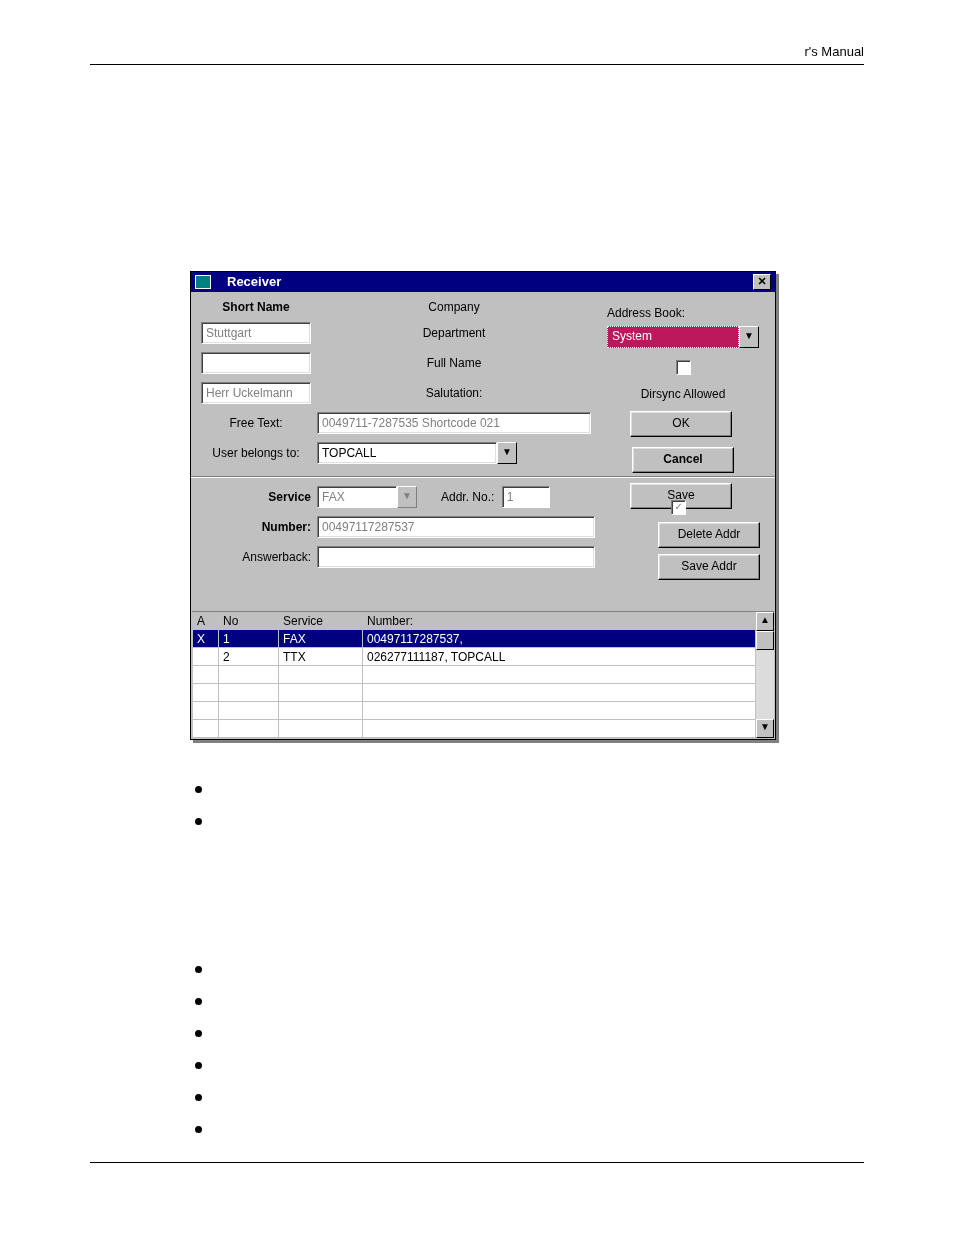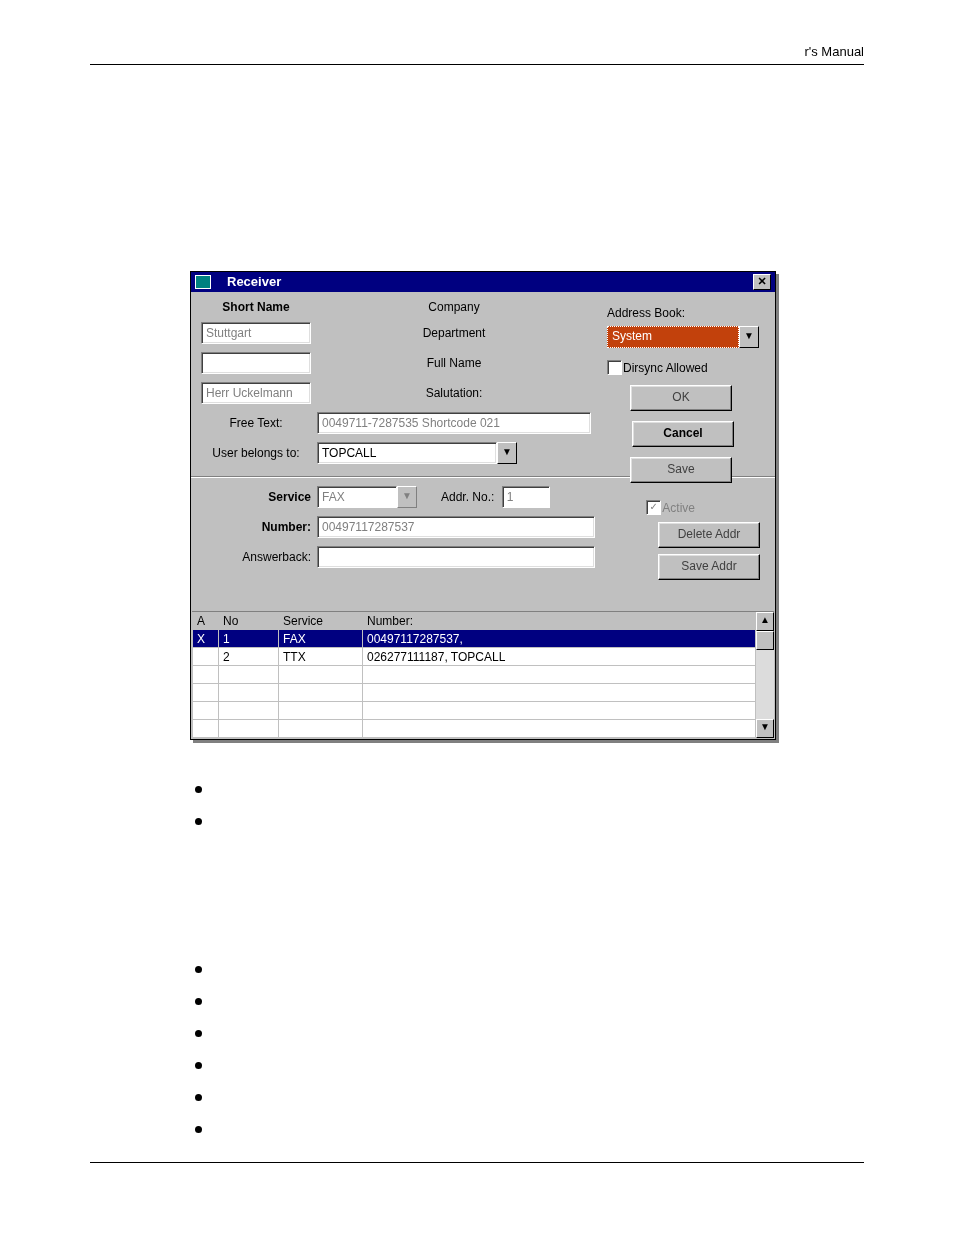--- a/index.html
+++ b/index.html
@@ -130,21 +130,21 @@
     font-size: 12px;
   }
   .rightlabel { margin-bottom: 6px; }
 
   .combo {
     display: flex;
     height: 22px;
   }
   .combo .sel {
     flex: 1;
-    background: #c2410c;
+    background: #be185d;
     color: #ffffff;
     border: 1px dotted #ffffff;
     padding: 0 4px;
     line-height: 18px;
     font-size: 12px;
   }
   .combo .arrow {
     width: 18px;
     background: #c0c0c0;
     border-top: 1px solid #fff;
@@ -153,22 +153,23 @@
     border-bottom: 1px solid #000;
     text-align: center;
     line-height: 18px;
     font-size: 10px;
     cursor: pointer;
   }
 
   .checkbox {
     display: flex;
     align-items: center;
-    gap: 1px;
+    gap: 12px;
     margin-top: 12px;
+    flex-direction: column;
   }
   .checkbox .box {
     width: 13px;
     height: 13px;
     background: #ffffff;
     border-top: 1px solid #808080;
     border-left: 1px solid #808080;
     border-right: 1px solid #ffffff;
     border-bottom: 1px solid #ffffff;
     box-shadow: inset 1px 1px 0 #404040;
@@ -190,21 +191,21 @@
     border-top: 1px solid #ffffff;
     border-left: 1px solid #ffffff;
     border-right: 1px solid #000000;
     border-bottom: 1px solid #000000;
     box-shadow: inset -1px -1px 0 #808080, inset 1px 1px 0 #dfdfdf;
     font-size: 12px;
     text-align: center;
     line-height: 22px;
     cursor: pointer;
   }
-  .btn.disabled { color: #404040; cursor: default; margin-left: 23px; }
+  .btn.disabled { color: #000000; cursor: default; margin-left: 23px; }
   .btn.bold { font-weight: bold; }
 
   
   .combo-gray {
     display: inline-flex;
     height: 22px;
     width: 200px;
   }
   .combo-gray .sel {
     flex: 1;

